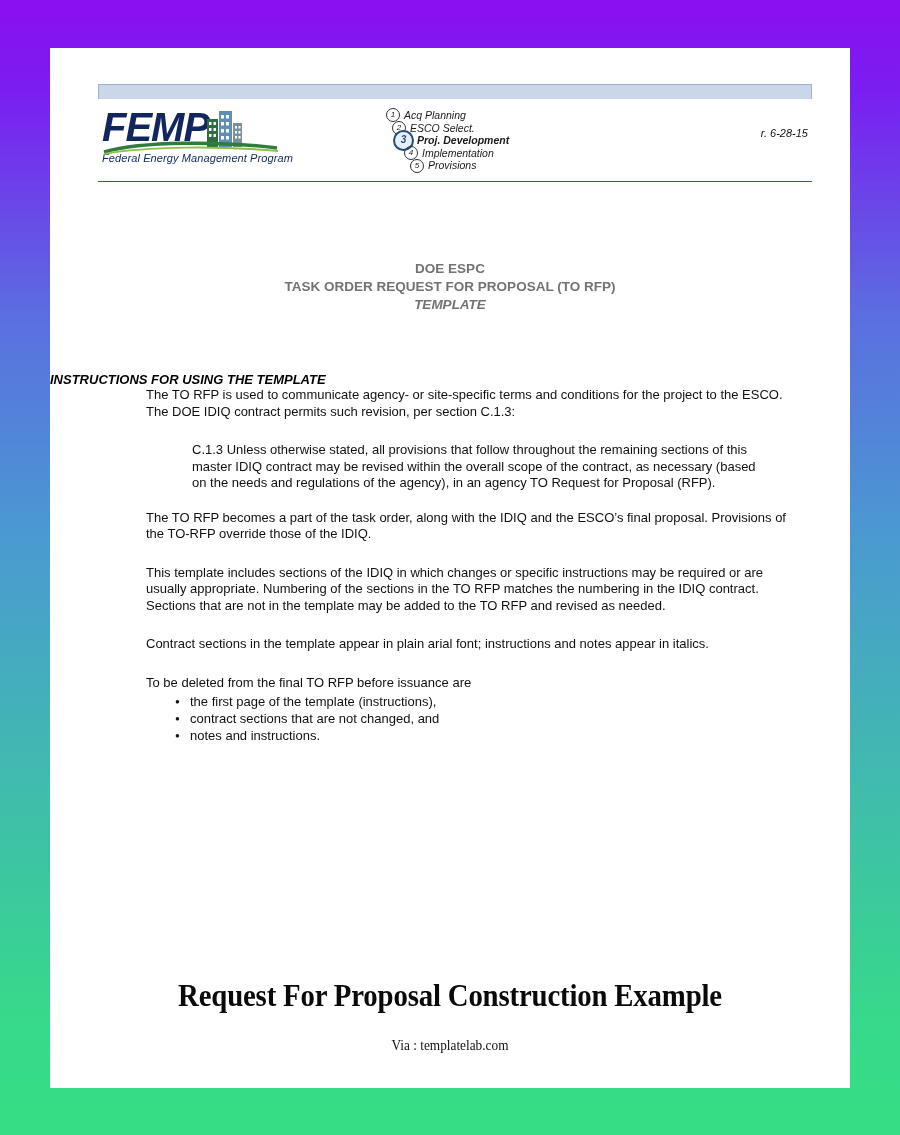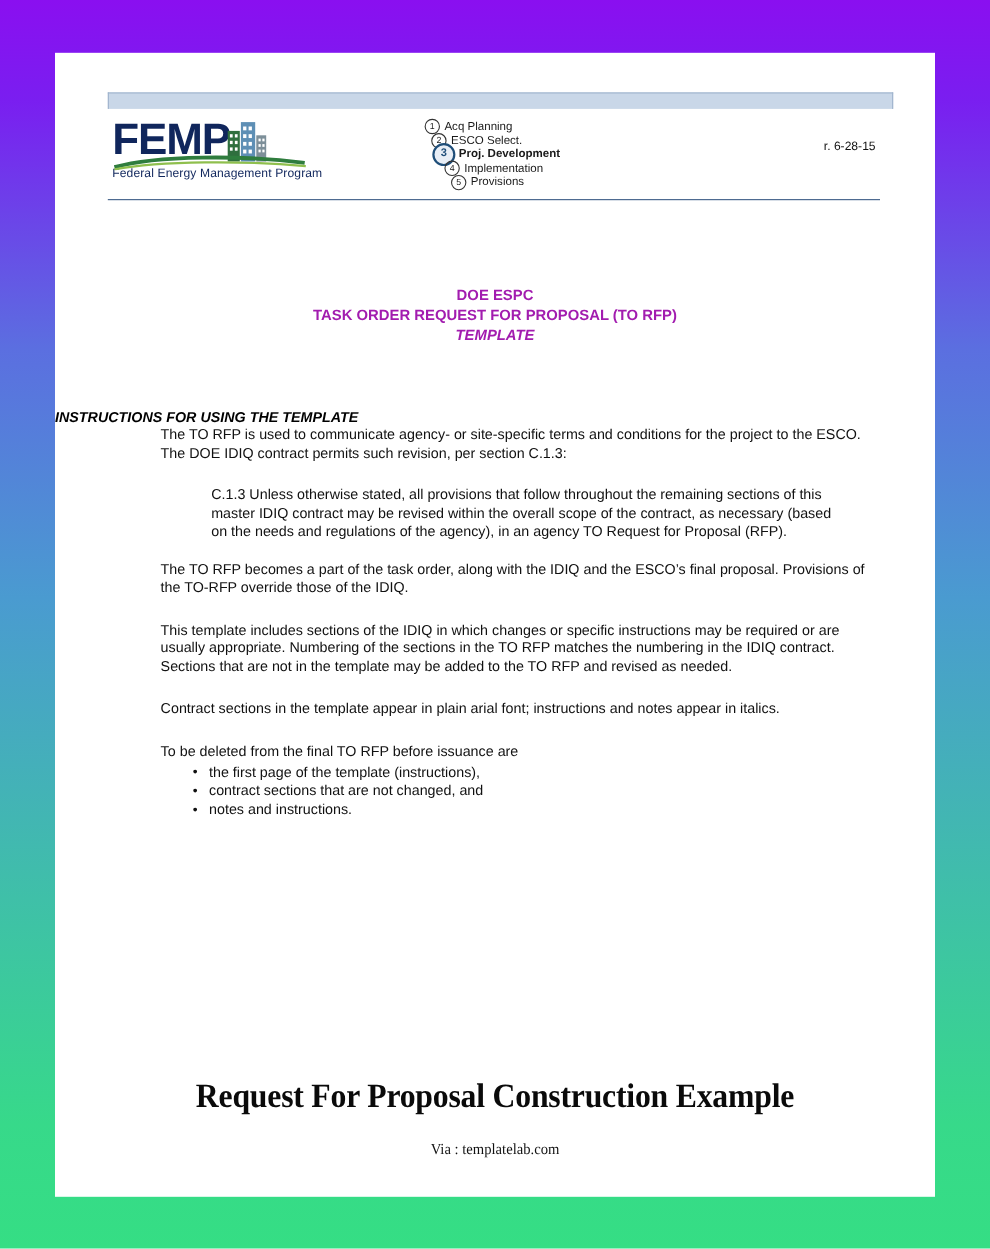--- a/index.html
+++ b/index.html
@@ -32,22 +32,23 @@
   .header-bar {
     height: 14px;
     background: #c9d7e8;
     border: 1px solid #9fb3cc;
     border-bottom: none;
     margin: 0 10px 0 20px;
   }
   .header-row {
     position: relative;
     height: 82px;
-    margin: 0 22px 0 20px;
+    margin: 0 10px 0 20px;
     border-bottom: 1.5px solid #3b5b86;
+    font-style: italic;
   }
 
   
   .femp-logo {
     position: absolute;
     left: 4px;
     top: 8px;
     width: 260px;
   }
   .femp-word {
@@ -136,21 +137,21 @@
     font-size: 11px;
     color: #111;
   }
 
   
   .title-block {
     text-align: center;
     margin-top: 78px;
     font-size: 13.5px;
     font-weight: bold;
-    color: #a21caf;
+    color: #737373;
     line-height: 18px;
   }
   .title-block .t-italic {
     font-style: italic;
   }
 
   .instructions-title {
     text-align: left;
     margin-top: 58px;
     font-size: 13px;

